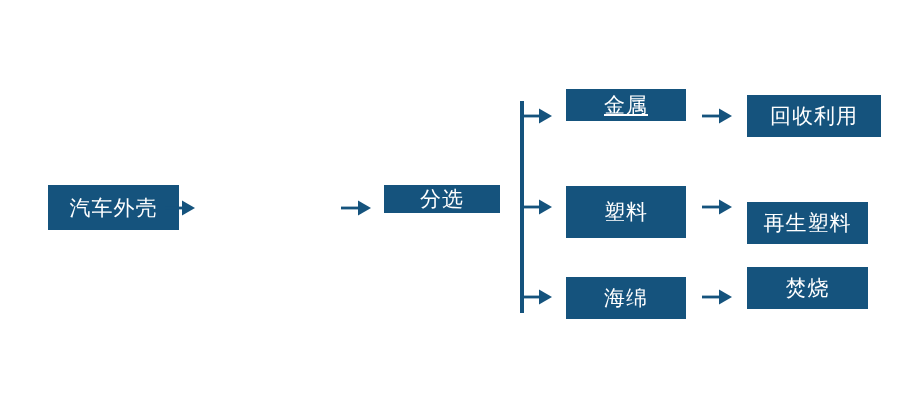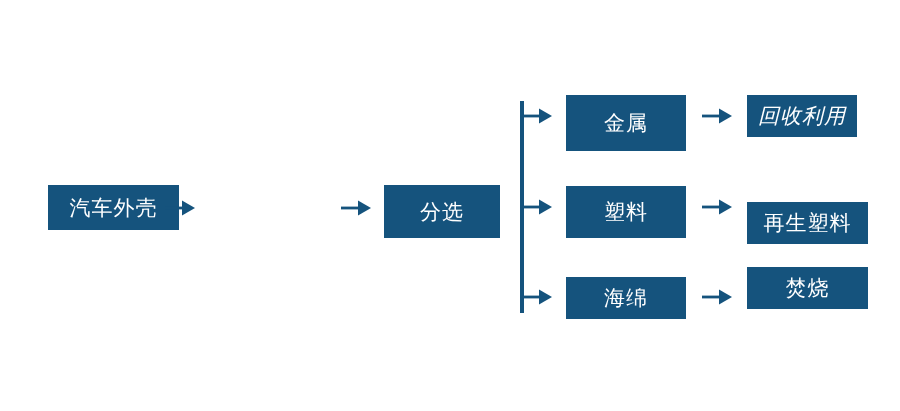--- a/index.html
+++ b/index.html
@@ -56,38 +56,38 @@
   </div>
 
 
   <div class="arrow" style="left:340px; top:198px;">
     <svg viewBox="0 0 32 20" xmlns="http://www.w3.org/2000/svg">
       <rect x="1" y="8.6" width="19" height="2.8" fill="#15537D"></rect>
       <polygon points="18,2.5 31,10 18,17.5" fill="#15537D"></polygon>
     </svg>
   </div>
 
-  <div class="node" style="left:384px; top:185px; width:116px; height:53px;">分选</div>
+  <div class="node" style="left:384px; top:185px; width:116px; height:28px;">分选</div>
 
   <div class="vline" style="left:520px; top:101px; width:4px; height:212px;"></div>
 
   <div class="arrow" style="left:522px; top:106px;">
     <svg viewBox="0 0 32 20" xmlns="http://www.w3.org/2000/svg">
       <rect x="0" y="8.6" width="19" height="2.8" fill="#15537D"></rect>
       <polygon points="17,2.5 30,10 17,17.5" fill="#15537D"></polygon>
     </svg>
   </div>
-  <div class="node" style="left:566px; top:95px; width:120px; height:56px;">金属</div>
+  <div class="node" style="left:566px; top:89px; width:120px; height:32px;text-decoration:underline;">金属</div>
   <div class="arrow" style="left:701px; top:106px;">
     <svg viewBox="0 0 32 20" xmlns="http://www.w3.org/2000/svg">
       <rect x="1" y="8.6" width="19" height="2.8" fill="#15537D"></rect>
       <polygon points="18,2.5 31,10 18,17.5" fill="#15537D"></polygon>
     </svg>
   </div>
-  <div class="node" style="left:747px; top:95px; width:110px; height:42px;font-style:italic;">回收利用</div>
+  <div class="node" style="left:747px; top:95px; width:134px; height:42px;">回收利用</div>
 
   <div class="arrow" style="left:522px; top:197px;">
     <svg viewBox="0 0 32 20" xmlns="http://www.w3.org/2000/svg">
       <rect x="0" y="8.6" width="19" height="2.8" fill="#15537D"></rect>
       <polygon points="17,2.5 30,10 17,17.5" fill="#15537D"></polygon>
     </svg>
   </div>
   <div class="node" style="left:566px; top:186px; width:120px; height:52px;">塑料</div>
   <div class="arrow" style="left:701px; top:197px;">
     <svg viewBox="0 0 32 20" xmlns="http://www.w3.org/2000/svg">

